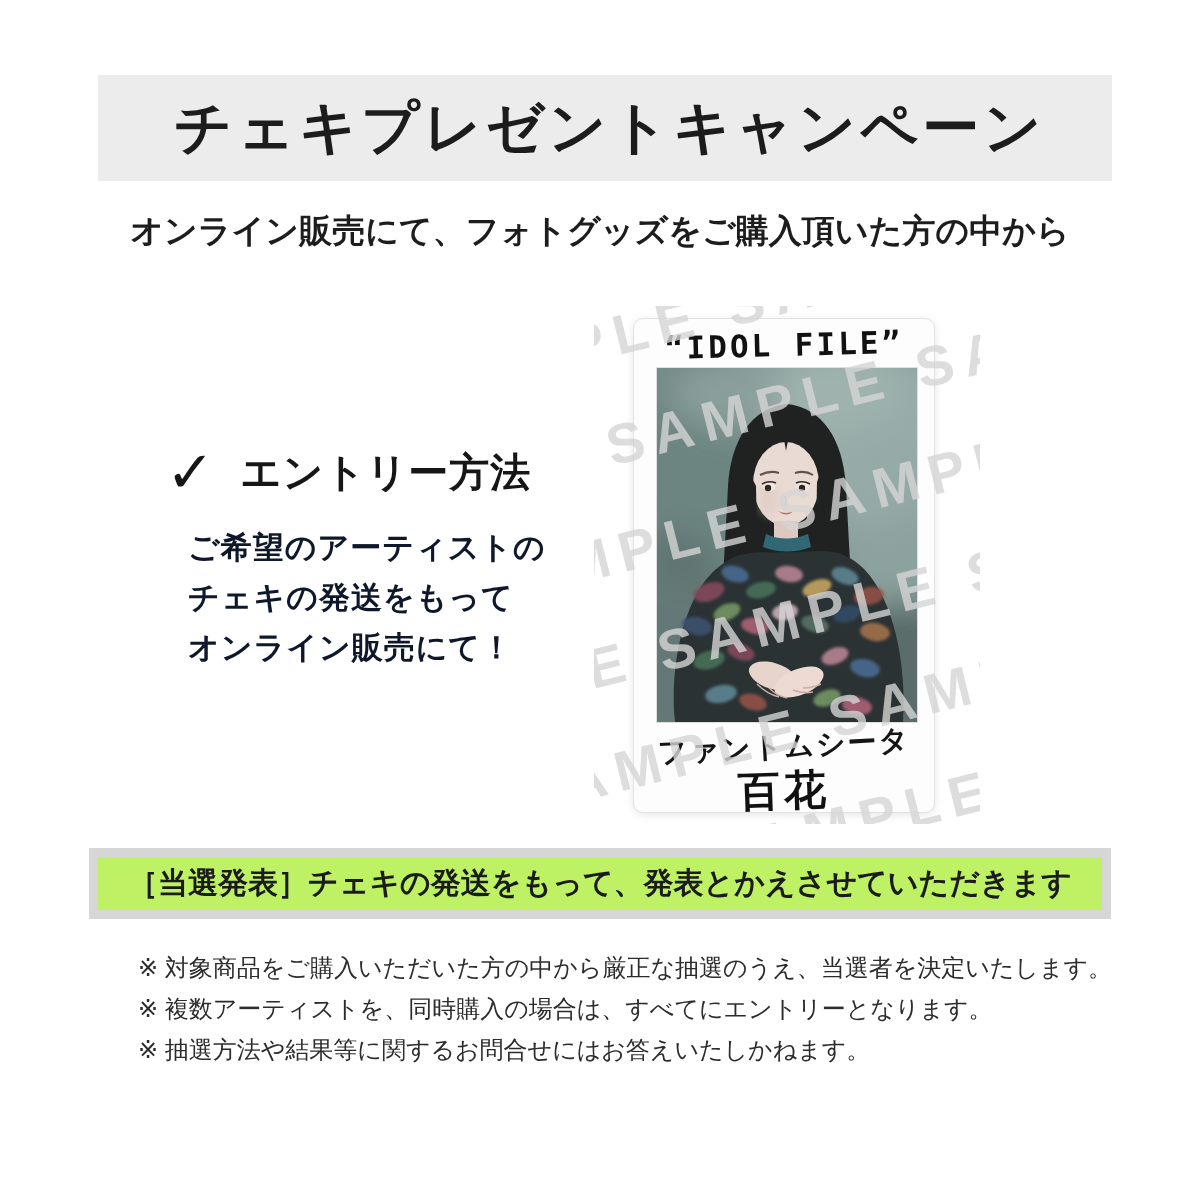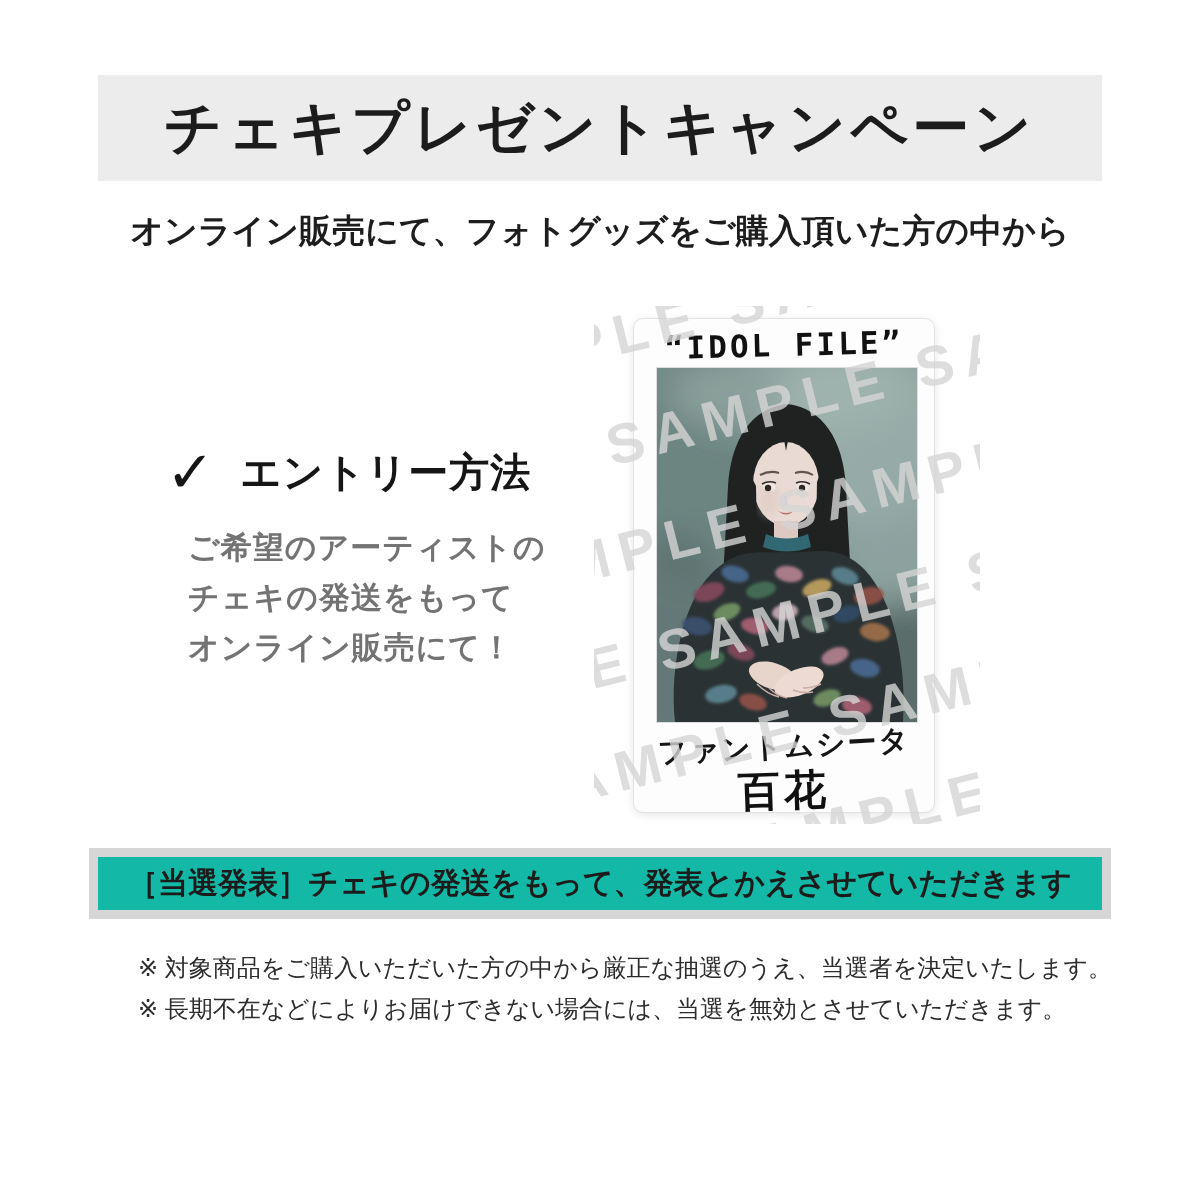--- a/index.html
+++ b/index.html
@@ -3,21 +3,21 @@
 <meta charset="utf-8">
 <style>
   html,body{margin:0;padding:0;background:#fff;}
   #canvas{
     position:relative;width:1200px;height:1200px;background:#ffffff;overflow:hidden;
     font-family:"Liberation Sans","DejaVu Sans",sans-serif;color:#1d1d1d;
   }
   
   .banner{
     position:absolute;left:98px;top:75px;width:1004px;height:106px;
-    background:#ececec;display:flex;align-items:center;justify-content:center;
+    background:#ececec;display:flex;align-items:center;justify-content:center;padding-left:10px;
   }
   .banner-title{
     font-size:57px;font-weight:bold;letter-spacing:4px;color:#1c1c1c;white-space:nowrap;
   }
   
   .intro{
     position:absolute;left:0;top:207px;width:1200px;text-align:center;
     font-size:33px;font-weight:bold;line-height:47px;color:#1d1d1d;
   }
   
@@ -62,26 +62,26 @@
   }
   .wm-row:nth-child(even){margin-left:-150px;}
   
   .entry-heading{
     position:absolute;left:166px;top:444px;display:flex;align-items:center;white-space:nowrap;
   }
   .entry-check{font-size:58px;font-weight:400;color:#161616;line-height:56px;}
   .entry-heading-label{font-size:40px;font-weight:bold;color:#161616;margin-left:26px;letter-spacing:1px;font-family:Liberation Serif, serif;}
   .entry-body{
     position:absolute;left:188px;top:523px;
-    font-size:31px;font-weight:bold;line-height:50px;letter-spacing:1px;color:#737373;white-space:nowrap;
+    font-size:31px;font-weight:bold;line-height:50px;letter-spacing:1px;color:#0f172a;white-space:nowrap;
   }
   
   .announce{
     position:absolute;left:89px;top:848px;width:1022px;height:71px;
-    background:#14b8a6;border:9px solid #d6d6d6;box-sizing:border-box;
+    background:#bef264;border:9px solid #d6d6d6;box-sizing:border-box;
     display:flex;align-items:center;justify-content:center;
   }
   .announce-text{font-size:30px;font-weight:bold;color:#1b1b1b;white-space:nowrap;}
   
   .notes{
     position:absolute;left:138px;top:947px;
     font-size:24px;font-weight:400;line-height:41px;color:#2c2c2c;white-space:nowrap;
   }
 </style>
 </head>
@@ -208,16 +208,17 @@
     <div>チェキの発送をもって</div>
     <div>オンライン販売にて！</div>
   </div>
 
   <div class="announce">
     <span class="announce-text">［当選発表］チェキの発送をもって、発表とかえさせていただきます</span>
   </div>
 
   <div class="notes">
     <div>※ 対象商品をご購入いただいた方の中から厳正な抽選のうえ、当選者を決定いたします。</div>
-    <div>※ 長期不在などによりお届けできない場合には、当選を無効とさせていただきます。</div>
+    <div>※ 複数アーティストを、同時購入の場合は、すべてにエントリーとなります。</div>
+    <div>※ 抽選方法や結果等に関するお問合せにはお答えいたしかねます。</div>
   </div>
 
 </div>
 
 </body></html>

